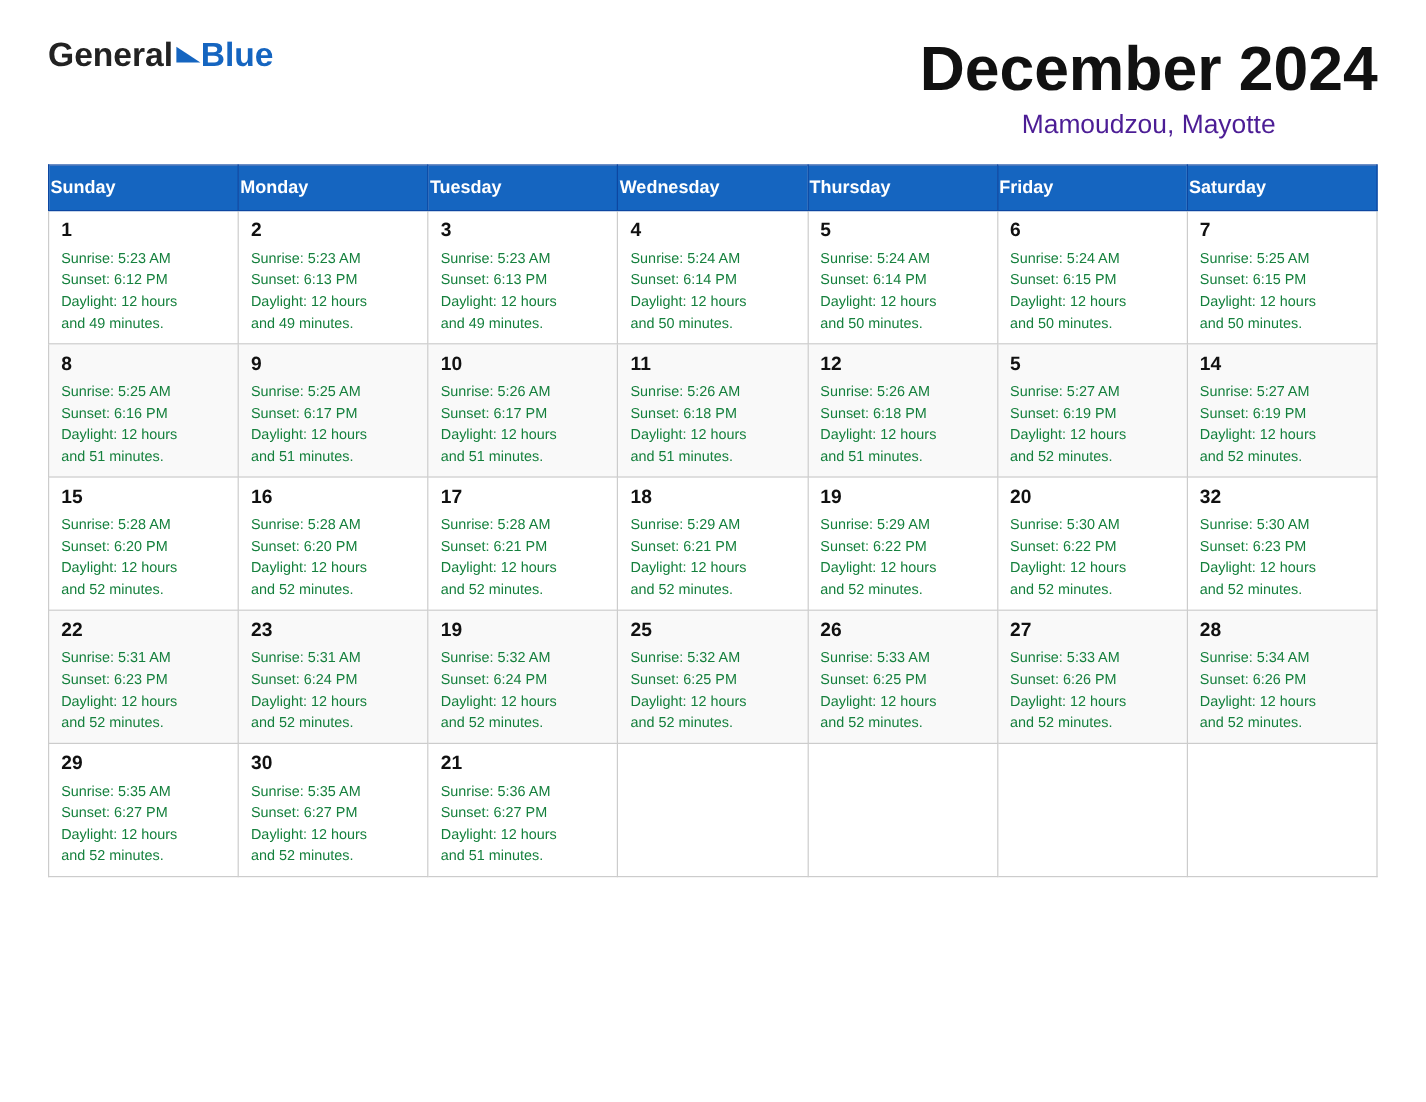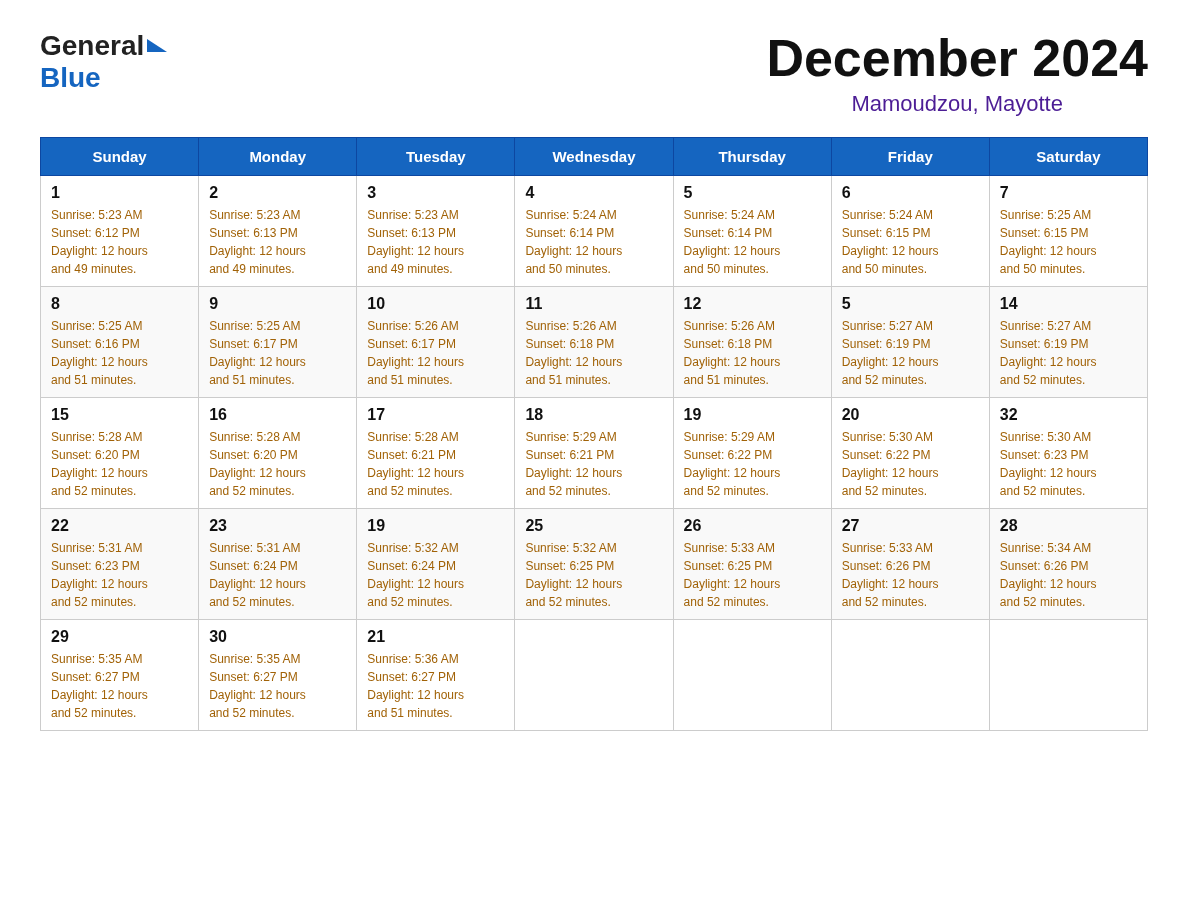--- a/index.html
+++ b/index.html
@@ -34,55 +34,55 @@
       width: 100%;
       border-collapse: collapse;
       table-layout: fixed;
     }
     thead tr th {
       background-color: #1565c0;
       color: #ffffff;
       font-size: 15px;
       font-weight: bold;
       padding: 10px 1px;
-      text-align: center;
+      text-align: left;
       border: 1px solid #0d47a1;
     }
     tbody tr td {
       vertical-align: top;
       padding: 8px 10px;
       border: 1px solid #cccccc;
       font-size: 12.5px;
       color: #222;
       height: 110px;
     }
     .day-number {
       font-size: 16px;
       font-weight: bold;
       color: #111;
       display: block;
       margin-bottom: 4px;
     }
     .day-info {
       font-size: 12px;
-      color: #a16207;
+      color: #15803d;
       line-height: 1.5;
     }
     tbody tr:nth-child(odd) td {
       background: #ffffff;
     }
     tbody tr:nth-child(even) td {
       background: #f9f9f9;
     }
     .empty-cell {
       background: #ffffff !important;
     }
     .logo-wrapper {
       display: flex;
-      flex-direction: column;
+      flex-direction: row;
       align-items: flex-start;
     }
     .logo-line1 {
       display: flex;
       align-items: center;
     }
     .logo-arrow {
       display: inline-block;
       width: 0;
       height: 0;

